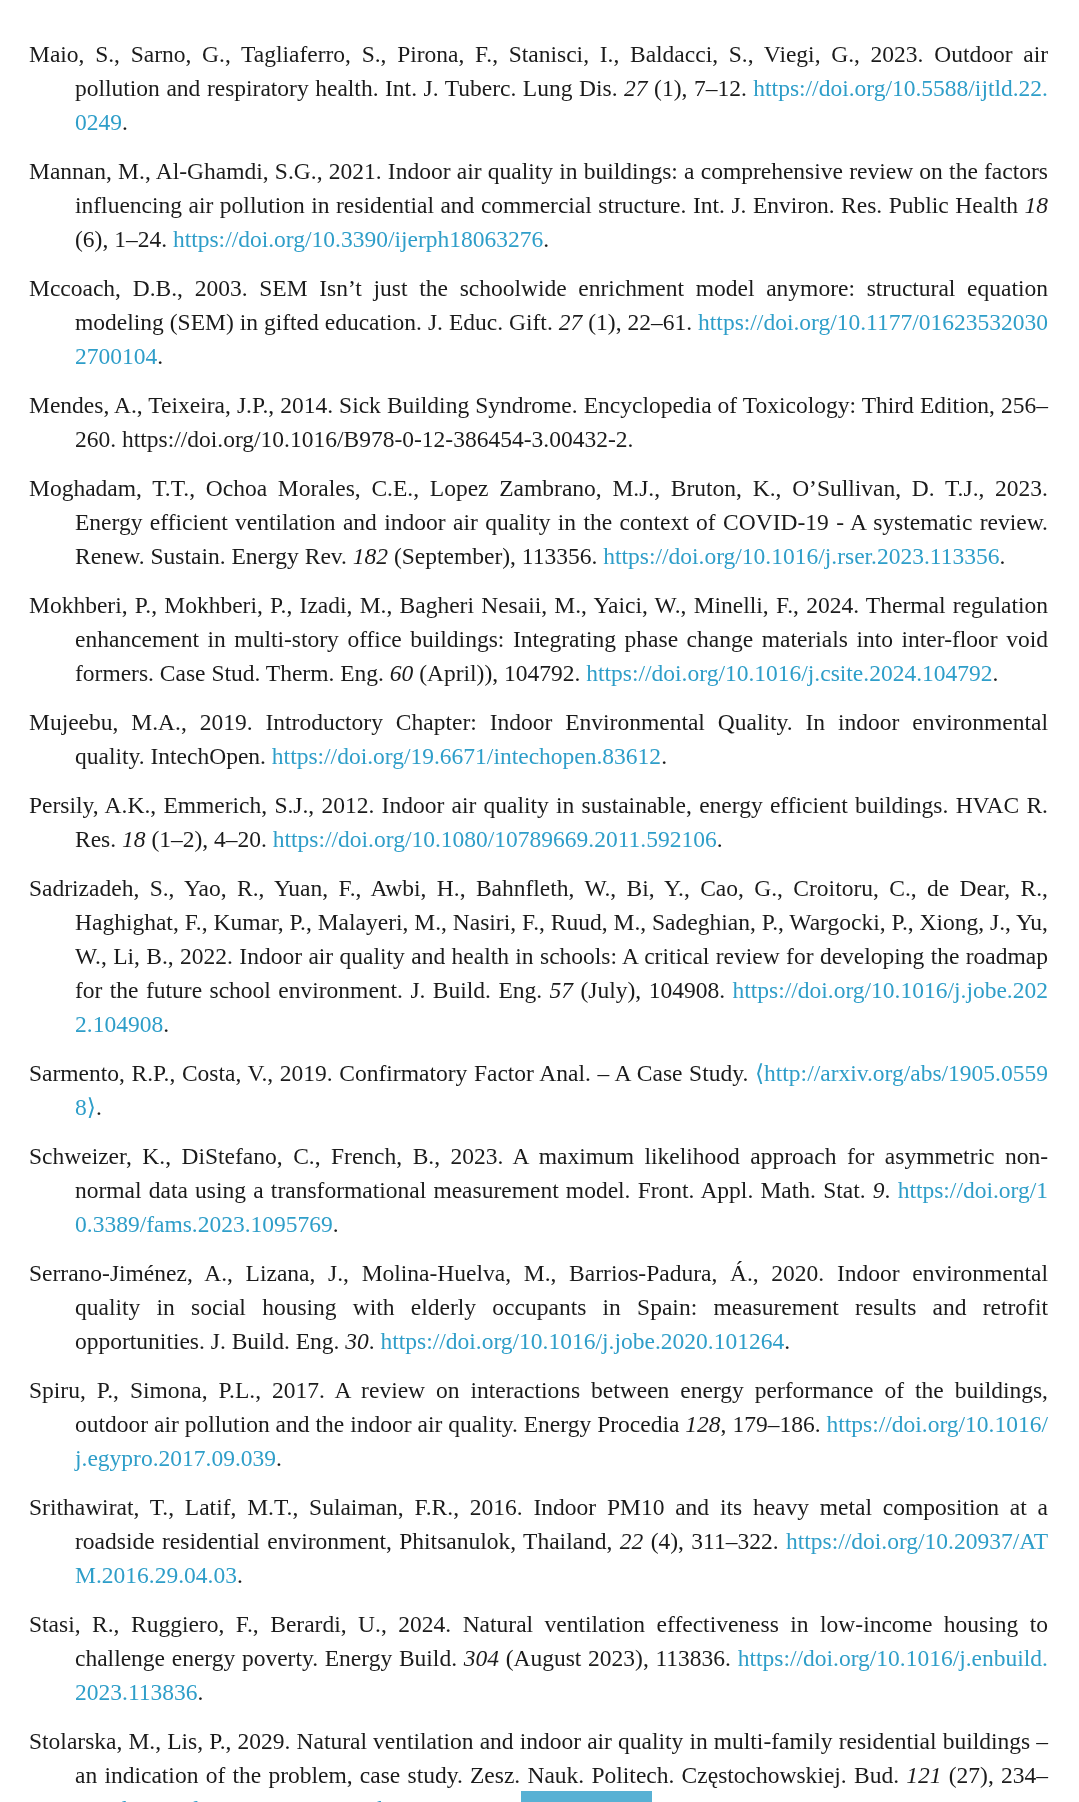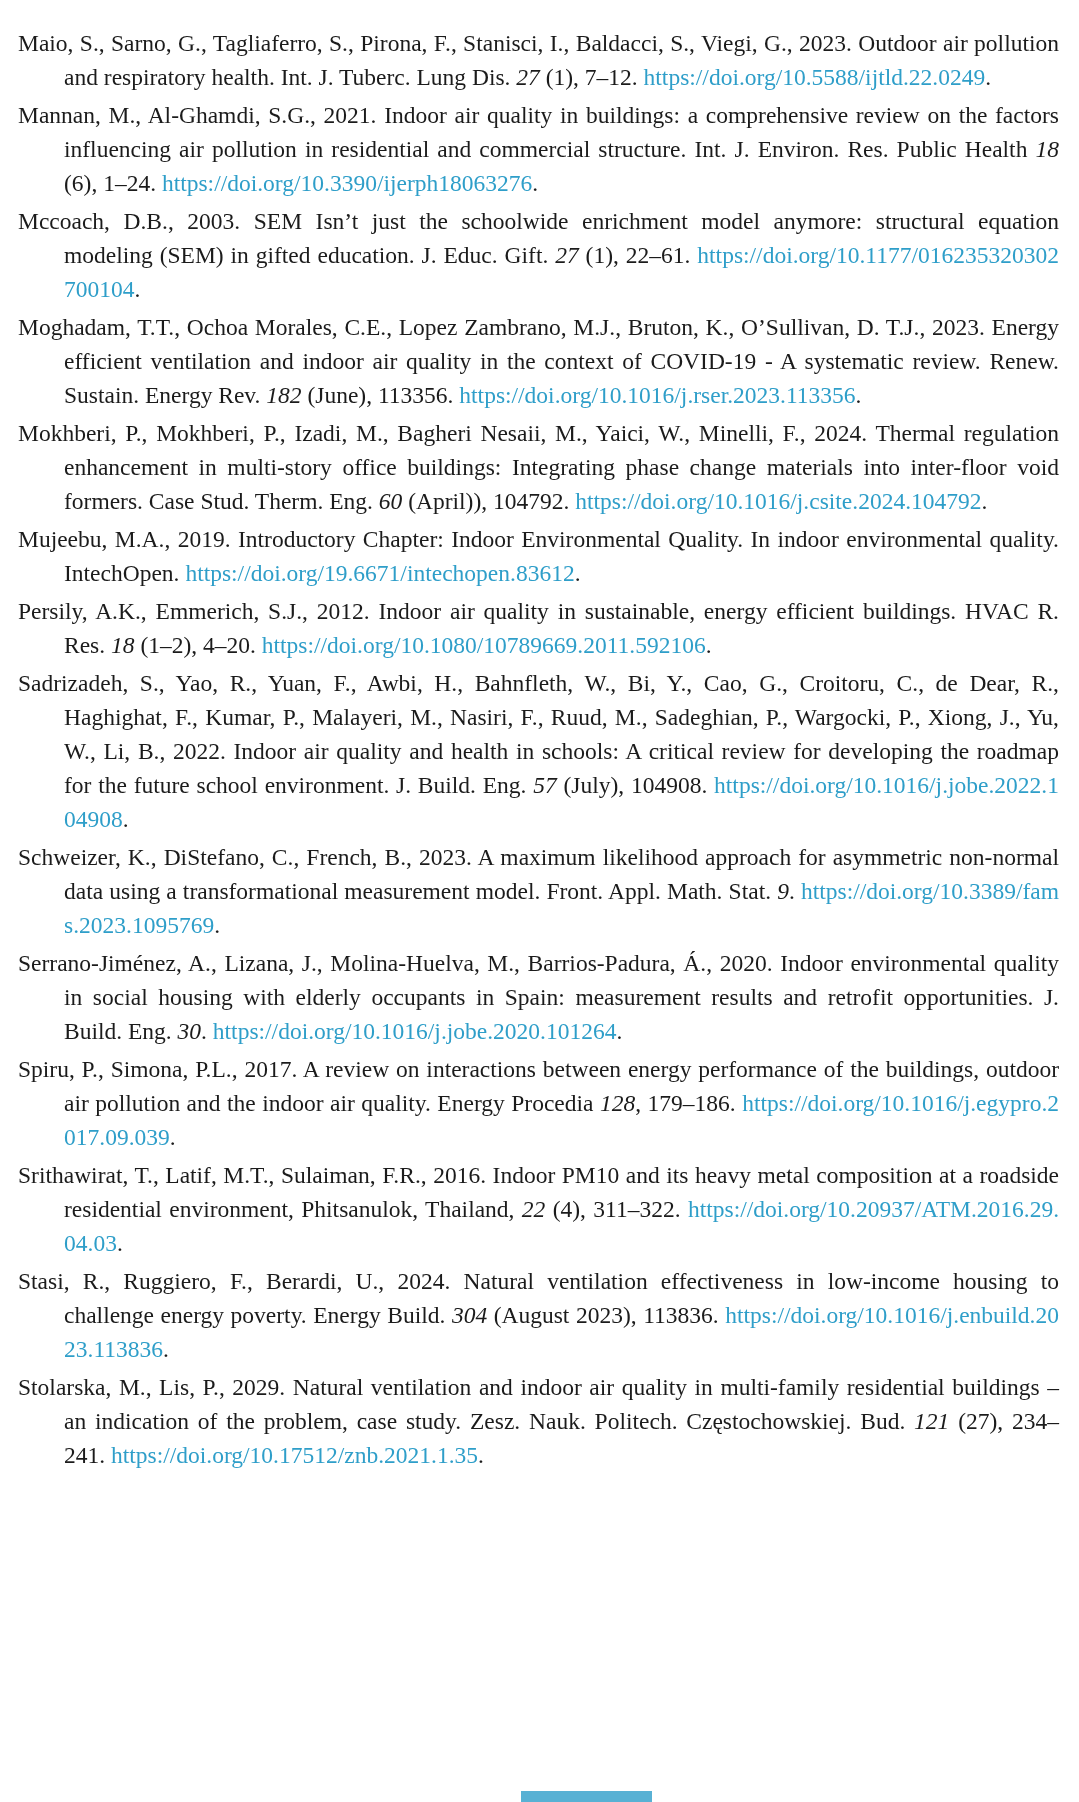--- a/index.html
+++ b/index.html
@@ -18,21 +18,21 @@
     overflow: hidden;
     position: relative;
   }
   .refs {
     padding: 22px 16px 0 14px;
     font-size: 23.5px;
     line-height: 34px;
     text-align: justify;
   }
   .ref {
-    margin: 4px;
+    margin: 15px;
     padding-left: 46px;
     text-indent: -46px;
   }
   .ref em { font-style: italic; }
   a.link {
     color: var(--link);
     text-decoration: none;
     word-break: break-all;
     cursor: pointer;
   }
@@ -47,25 +47,27 @@
     overflow: hidden;
   }
 </style>
 </head>
 <body>
 
 <div class="refs">
     <p class="ref"><span>Maio, S., Sarno, G., Tagliaferro, S., Pirona, F., Stanisci, I., Baldacci, S., Viegi, G., 2023. Outdoor air pollution and respiratory health. Int. J. Tuberc. Lung Dis. </span><em>27</em><span> (1), 7–12. </span><a class="link" href="#">https://doi.org/10.5588/ijtld.22.0249</a><span>.</span></p>
     <p class="ref"><span>Mannan, M., Al-Ghamdi, S.G., 2021. Indoor air quality in buildings: a comprehensive review on the factors influencing air pollution in residential and commercial structure. Int. J. Environ. Res. Public Health </span><em>18</em><span> (6), 1–24. </span><a class="link" href="#">https://doi.org/10.3390/ijerph18063276</a><span>.</span></p>
     <p class="ref"><span>Mccoach, D.B., 2003. SEM Isn’t just the schoolwide enrichment model anymore: structural equation modeling (SEM) in gifted education. J. Educ. Gift. </span><em>27</em><span> (1), 22–61. </span><a class="link" href="#">https://doi.org/10.1177/016235320302700104</a><span>.</span></p>
-    <p class="ref"><span>Moghadam, T.T., Ochoa Morales, C.E., Lopez Zambrano, M.J., Bruton, K., O’Sullivan, D. T.J., 2023. Energy efficient ventilation and indoor air quality in the context of COVID-19 - A systematic review. Renew. Sustain. Energy Rev. </span><em>182</em><span> (June), 113356. </span><a class="link" href="#">https://doi.org/10.1016/j.rser.2023.113356</a><span>.</span></p>
+    <p class="ref"><span>Mendes, A., Teixeira, J.P., 2014. Sick Building Syndrome. Encyclopedia of Toxicology: Third Edition, 256–260. https://doi.org/10.1016/B978-0-12-386454-3.00432-2.</span></p>
+    <p class="ref"><span>Moghadam, T.T., Ochoa Morales, C.E., Lopez Zambrano, M.J., Bruton, K., O’Sullivan, D. T.J., 2023. Energy efficient ventilation and indoor air quality in the context of COVID-19 - A systematic review. Renew. Sustain. Energy Rev. </span><em>182</em><span> (September), 113356. </span><a class="link" href="#">https://doi.org/10.1016/j.rser.2023.113356</a><span>.</span></p>
     <p class="ref"><span>Mokhberi, P., Mokhberi, P., Izadi, M., Bagheri Nesaii, M., Yaici, W., Minelli, F., 2024. Thermal regulation enhancement in multi-story office buildings: Integrating phase change materials into inter-floor void formers. Case Stud. Therm. Eng. </span><em>60</em><span> (April)), 104792. </span><a class="link" href="#">https://doi.org/10.1016/j.csite.2024.104792</a><span>.</span></p>
     <p class="ref"><span>Mujeebu, M.A., 2019. Introductory Chapter: Indoor Environmental Quality. In indoor environmental quality. IntechOpen. </span><a class="link" href="#">https://doi.org/19.6671/intechopen.83612</a><span>.</span></p>
     <p class="ref"><span>Persily, A.K., Emmerich, S.J., 2012. Indoor air quality in sustainable, energy efficient buildings. HVAC R. Res. </span><em>18</em><span> (1–2), 4–20. </span><a class="link" href="#">https://doi.org/10.1080/10789669.2011.592106</a><span>.</span></p>
     <p class="ref"><span>Sadrizadeh, S., Yao, R., Yuan, F., Awbi, H., Bahnfleth, W., Bi, Y., Cao, G., Croitoru, C., de Dear, R., Haghighat, F., Kumar, P., Malayeri, M., Nasiri, F., Ruud, M., Sadeghian, P., Wargocki, P., Xiong, J., Yu, W., Li, B., 2022. Indoor air quality and health in schools: A critical review for developing the roadmap for the future school environment. J. Build. Eng. </span><em>57</em><span> (July), 104908. </span><a class="link" href="#">https://doi.org/10.1016/j.jobe.2022.104908</a><span>.</span></p>
+    <p class="ref"><span>Sarmento, R.P., Costa, V., 2019. Confirmatory Factor Anal. – A Case Study. </span><a class="link" href="#">⟨http://arxiv.org/abs/1905.05598⟩</a><span>.</span></p>
     <p class="ref"><span>Schweizer, K., DiStefano, C., French, B., 2023. A maximum likelihood approach for asymmetric non-normal data using a transformational measurement model. Front. Appl. Math. Stat. </span><em>9</em><span>. </span><a class="link" href="#">https://doi.org/10.3389/fams.2023.1095769</a><span>.</span></p>
     <p class="ref"><span>Serrano-Jiménez, A., Lizana, J., Molina-Huelva, M., Barrios-Padura, Á., 2020. Indoor environmental quality in social housing with elderly occupants in Spain: measurement results and retrofit opportunities. J. Build. Eng. </span><em>30</em><span>. </span><a class="link" href="#">https://doi.org/10.1016/j.jobe.2020.101264</a><span>.</span></p>
     <p class="ref"><span>Spiru, P., Simona, P.L., 2017. A review on interactions between energy performance of the buildings, outdoor air pollution and the indoor air quality. Energy Procedia </span><em>128</em><span>, 179–186. </span><a class="link" href="#">https://doi.org/10.1016/j.egypro.2017.09.039</a><span>.</span></p>
     <p class="ref"><span>Srithawirat, T., Latif, M.T., Sulaiman, F.R., 2016. Indoor PM10 and its heavy metal composition at a roadside residential environment, Phitsanulok, Thailand, </span><em>22</em><span> (4), 311–322. </span><a class="link" href="#">https://doi.org/10.20937/ATM.2016.29.04.03</a><span>.</span></p>
     <p class="ref"><span>Stasi, R., Ruggiero, F., Berardi, U., 2024. Natural ventilation effectiveness in low-income housing to challenge energy poverty. Energy Build. </span><em>304</em><span> (August 2023), 113836. </span><a class="link" href="#">https://doi.org/10.1016/j.enbuild.2023.113836</a><span>.</span></p>
     <p class="ref"><span>Stolarska, M., Lis, P., 2029. Natural ventilation and indoor air quality in multi-family residential buildings – an indication of the problem, case study. Zesz. Nauk. Politech. Częstochowskiej. Bud. </span><em>121</em><span> (27), 234–241. </span><a class="link" href="#">https://doi.org/10.17512/znb.2021.1.35</a><span>.</span></p>
   </div>
 
 <div class="clipped-fragment"></div>
 

